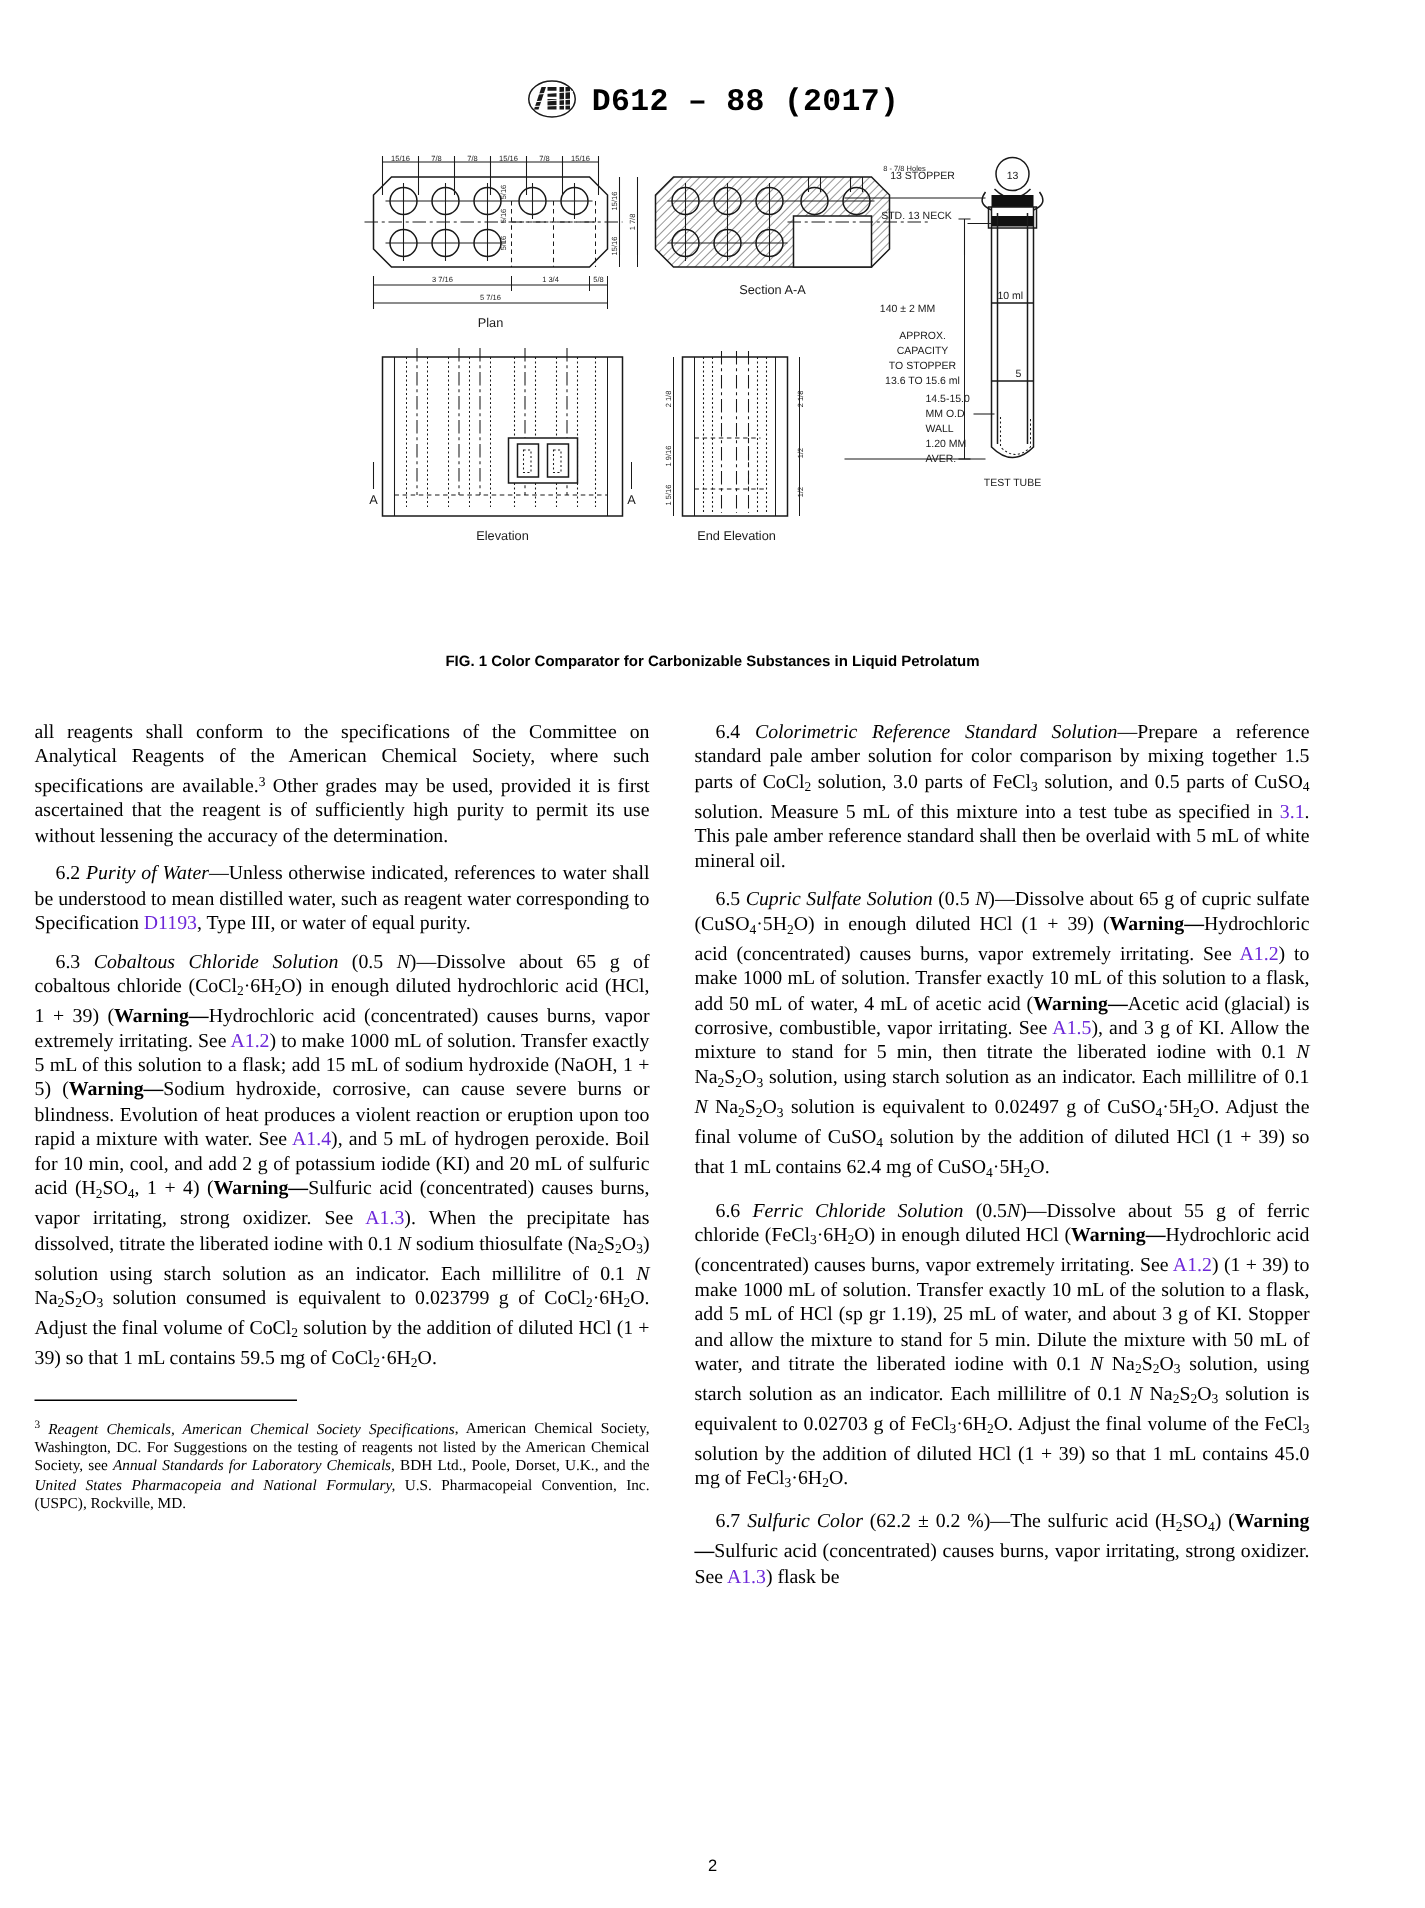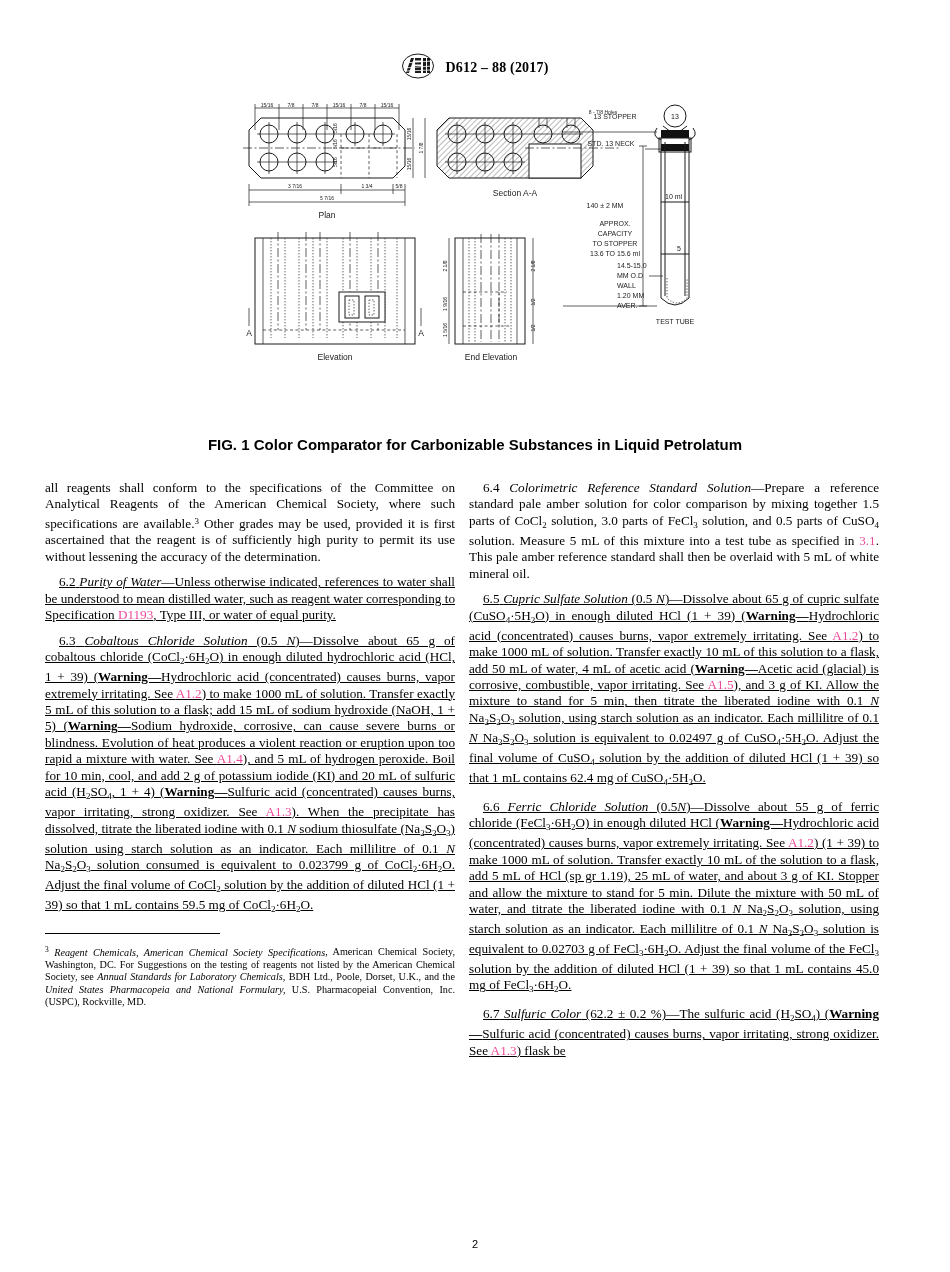--- a/index.html
+++ b/index.html
@@ -9,49 +9,49 @@
     font-family:"Liberation Serif", serif;
     color:#000;
     position:relative;
     overflow:hidden;
   }
   .page { position:relative; width:950px; height:1272px; }
 
   
   .header { display:flex; align-items:center; justify-content:center; gap:10px; padding-top:50px; height:36px; }
   .astm-logo { width:34px; height:30px; }
-  .std-desig { font-family:Liberation Serif, serif; font-weight:bold; font-size:14px; letter-spacing:0.2px; }
+  .std-desig { font-family:Liberation Mono, monospace; font-weight:bold; font-size:21px; letter-spacing:0.2px; }
 
   
   .figure-wrap { position:relative; width:950px; height:350px; margin-top:4px; }
   .fig-caption {
     text-align:center; font-family:"Liberation Sans", sans-serif;
-    font-weight:bold; font-size:15px; margin-top:6px;
+    font-weight:bold; font-size:10px; margin-top:6px;
   }
   .fig-svg { display:block; margin:0 auto; }
 
   
   .cols {
     position:absolute; top:480px; left:0; width:950px;
-    display:flex; gap:14px; padding:0 45px; box-sizing:border-box;
+    display:flex; gap:30px; padding:0 23px; box-sizing:border-box;
   }
   .col { width:410px; }
   p.body {
     margin:0 0 0 0;
     font-size:13.2px;
     line-height:16.45px;
     text-align:justify;
     text-justify:inter-word;
     hyphens:none;
   }
-  p.body + p.body { margin-top:9px;text-decoration:underline; }
+  p.body + p.body { margin-top:9px; }
   p.indent { text-indent:14px; }
   .it { font-style:italic;margin-top:24px; }
   .bd { font-weight:bold; }
-  .ref { color:#ec4899; }
+  .ref { color:#6d28d9; }
   sub { font-size:9px; vertical-align:-0.28em; }
   sup { font-size:9px; vertical-align:0.45em; }
 
   
   .fn-rule { width:175px; height:1px; background:#000; margin:16px 0 6px 0; }
   .footnote { font-size:10.2px; line-height:12.4px; text-align:justify; }
   .footnote sup { font-size:7.5px; }
 
   .page-num {
     position:absolute; bottom:22px; left:0; width:950px; text-align:center;

